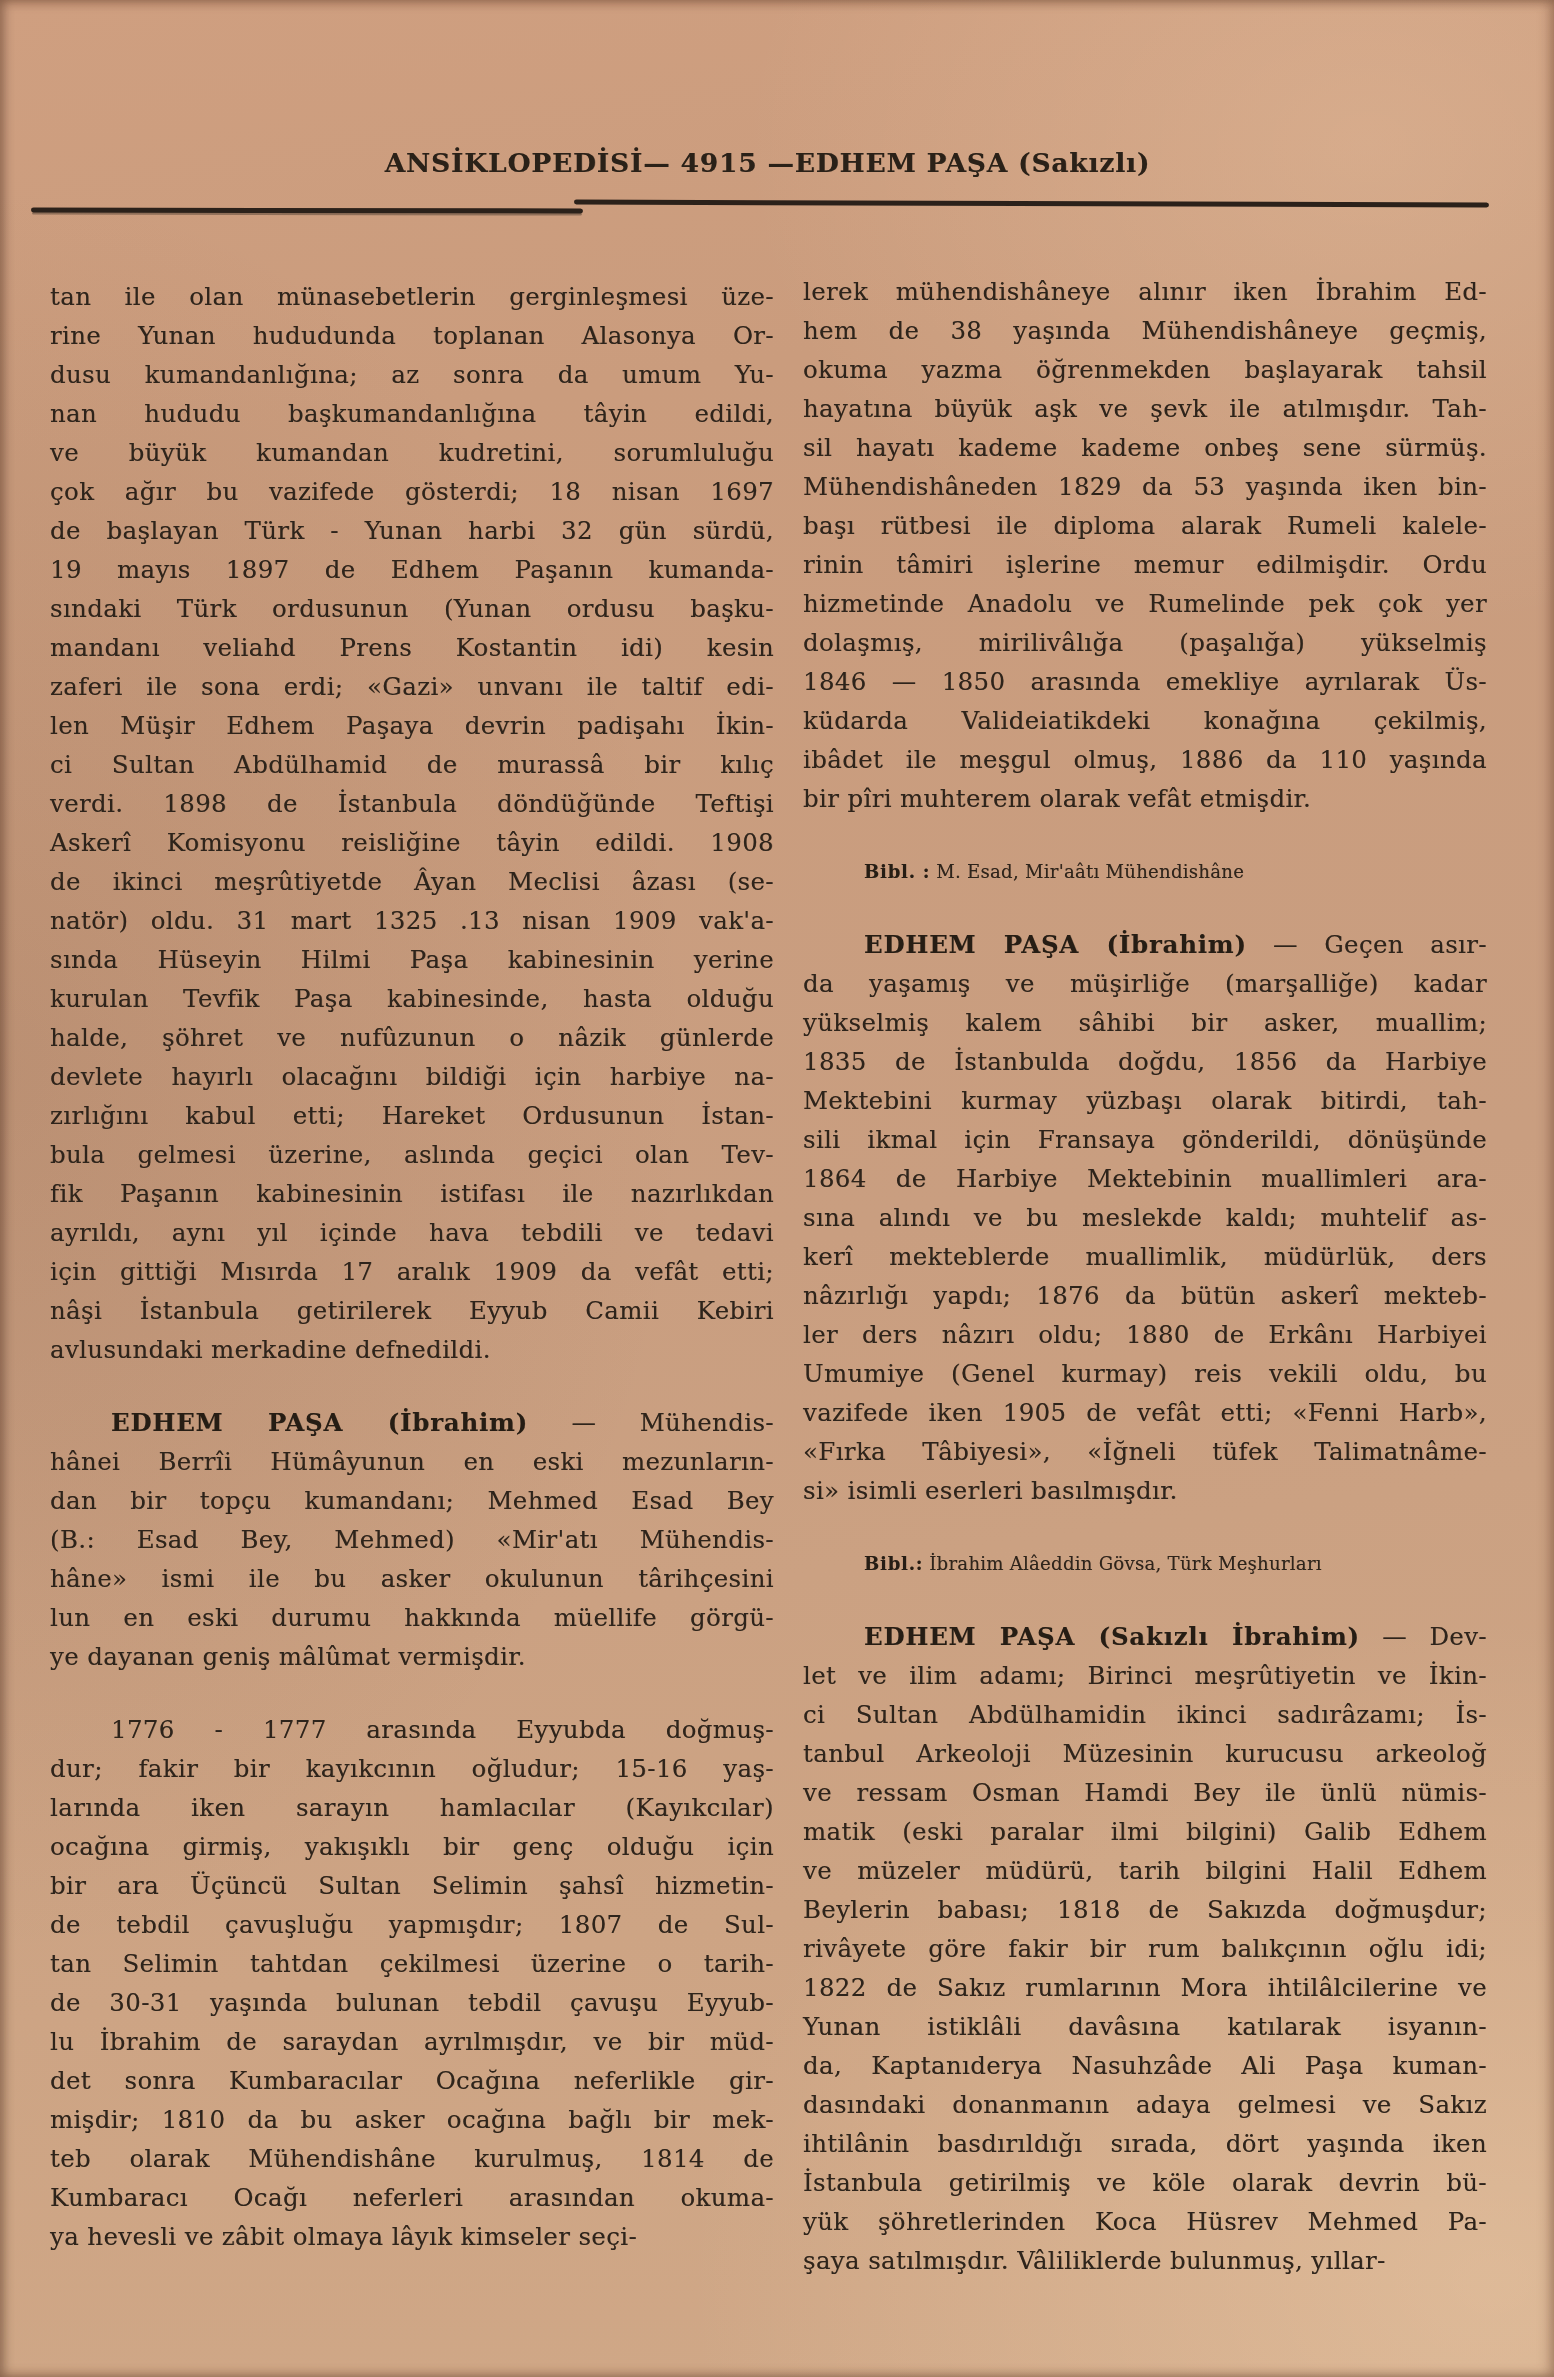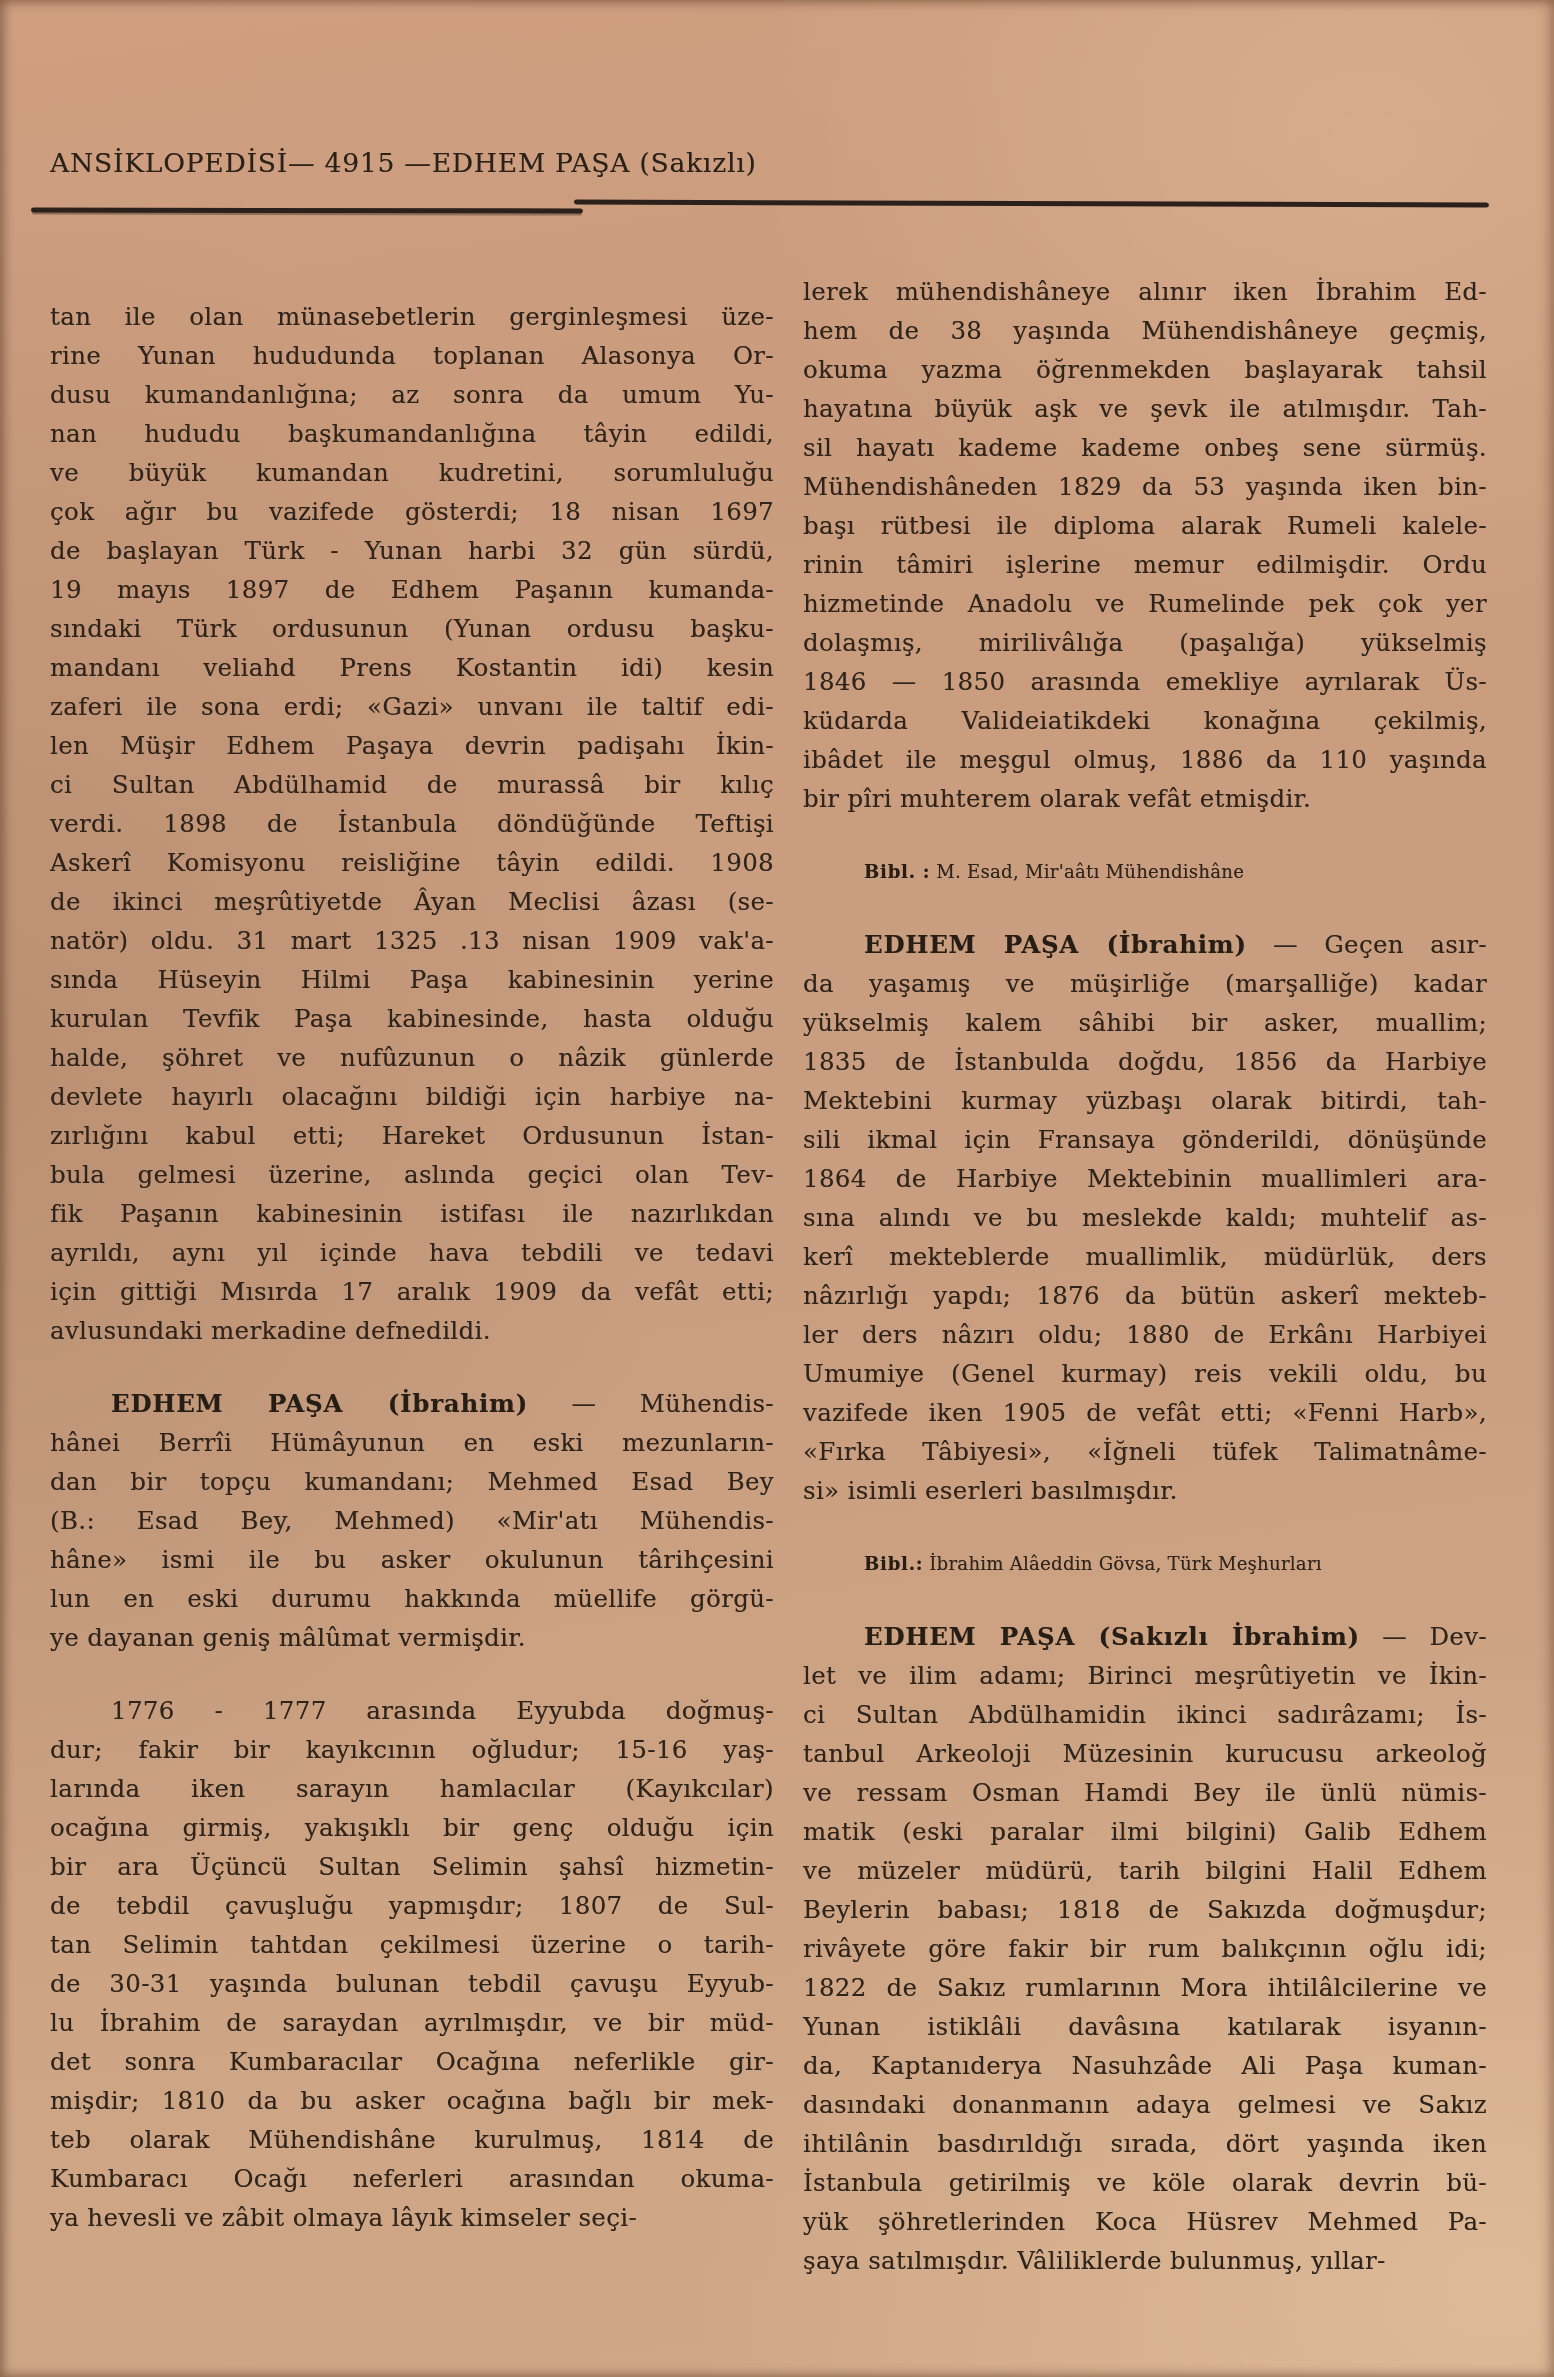--- a/index.html
+++ b/index.html
@@ -20,23 +20,23 @@
       inset 0 5.3px 8.5px rgba(130,75,52,0.18),
       inset 0 -5.3px 9.5px rgba(120,75,50,0.14);
     color: #2e241b;
   }
   .header {
     position: absolute;
     left: 50px;
     right: 69px;
     top: 147px;
     display: flex;
-    justify-content: flex-start;
+    justify-content: center;
     align-items: baseline;
-    font-weight: normal;
+    font-weight: bold;
     font-size: 26.5px;
     letter-spacing: 0.8px;
     color: #2a2118;
     text-shadow: 0.3px 0.3px 0.4px rgba(42,33,24,0.45);
     white-space: nowrap;
   }
   .rule-seg {
     position: absolute;
     background: #2b211a;
     border-radius: 3.2px;
@@ -107,20 +107,21 @@
         <div class="line">natör) oldu. 31 mart 1325 .13 nisan 1909 vak'a-</div>
         <div class="line">sında Hüseyin Hilmi Paşa kabinesinin yerine</div>
         <div class="line">kurulan Tevfik Paşa kabinesinde, hasta olduğu</div>
         <div class="line">halde, şöhret ve nufûzunun o nâzik günlerde</div>
         <div class="line">devlete hayırlı olacağını bildiği için harbiye na-</div>
         <div class="line">zırlığını kabul etti; Hareket Ordusunun İstan-</div>
         <div class="line">bula gelmesi üzerine, aslında geçici olan Tev-</div>
         <div class="line">fik Paşanın kabinesinin istifası ile nazırlıkdan</div>
         <div class="line">ayrıldı, aynı yıl içinde hava tebdili ve tedavi</div>
         <div class="line">için gittiği Mısırda 17 aralık 1909 da vefât etti;</div>
+        <div class="line">nâşi İstanbula getirilerek Eyyub Camii Kebiri</div>
         <div class="line end">avlusundaki merkadine defnedildi.</div>
         <div class="line indent gap"><b>EDHEM PAŞA (İbrahim)</b> — Mühendis-</div>
         <div class="line">hânei Berrîi Hümâyunun en eski mezunların-</div>
         <div class="line">dan bir topçu kumandanı; Mehmed Esad Bey</div>
         <div class="line">(B.: Esad Bey, Mehmed) «Mir'atı Mühendis-</div>
         <div class="line">hâne» ismi ile bu asker okulunun târihçesini</div>
         <div class="line">lun en eski durumu hakkında müellife görgü-</div>
         <div class="line end">ye dayanan geniş mâlûmat vermişdir.</div>
         <div class="line indent gap">1776 - 1777 arasında Eyyubda doğmuş-</div>
         <div class="line">dur; fakir bir kayıkcının oğludur; 15-16 yaş-</div>

